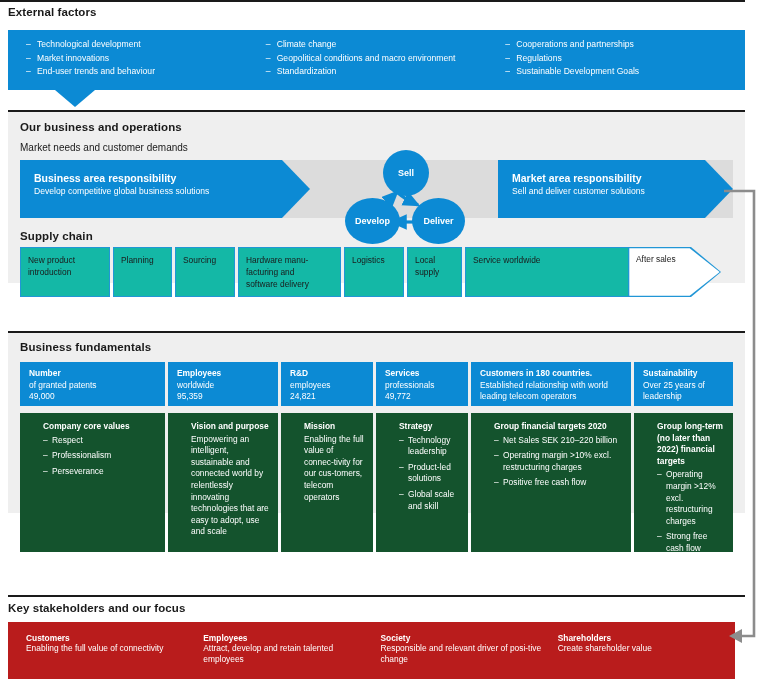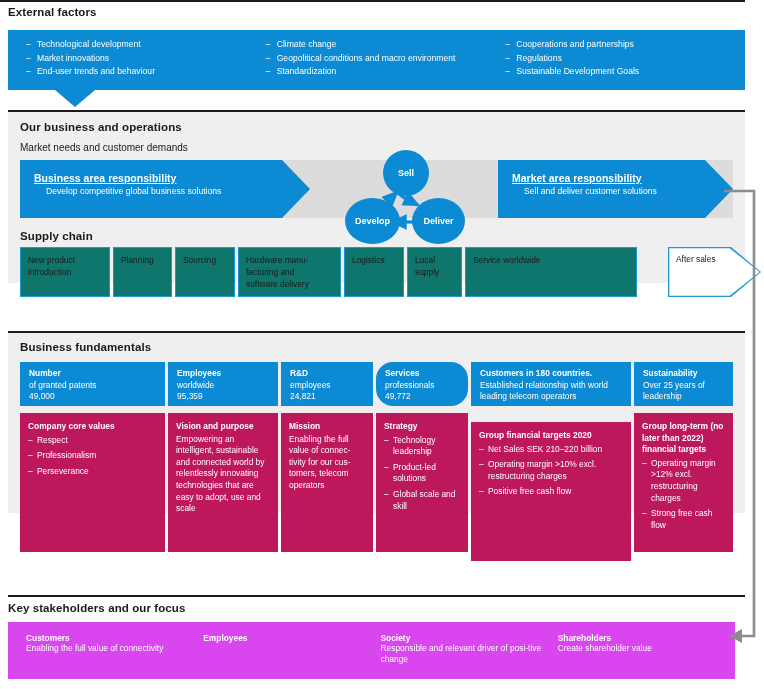--- a/index.html
+++ b/index.html
@@ -52,50 +52,50 @@
     position:absolute; left:12px; top:48px; width:713px; height:58px;
     background:#dcdcdc;
   }
   .big-arrow {
     position:absolute; top:48px; height:58px; background:#0c8ad4;
     color:#fff;
     clip-path: polygon(0 0, calc(100% - 28px) 0, 100% 50%, calc(100% - 28px) 100%, 0 100%);
   }
   #arrow-business { left:12px; width:290px; }
   #arrow-market  { left:490px; width:235px; }
-  .big-arrow .hd { font-size:10.5px; font-weight:bold; margin:12px 0 0 14px;text-decoration:underline; }
-  .big-arrow .sd { font-size:8.6px; margin:2px 0 0 26px; }
+  .big-arrow .hd { font-size:10.5px; font-weight:bold; margin:12px 0 0 14px; }
+  .big-arrow .sd { font-size:8.6px; margin:2px 0 0 14px; }
 
   .cycle-circle {
     position:absolute; border-radius:50%; background:#0c8ad4;
     color:#fff; font-size:9px; font-weight:bold;
     display:flex; align-items:center; justify-content:center;
   }
   #circle-sell    { left:383px; top:150px;  width:46px; height:46px; }
   #circle-develop { left:345px; top:198px;  width:55px; height:46px; }
   #circle-deliver { left:412px; top:198px;  width:53px; height:46px; }
   #cycle-arrows { position:absolute; left:330px; top:140px; width:160px; height:110px; }
 
   
   #supply-title { position:absolute; left:12px; top:118px; }
   .sc-box {
     position:absolute; top:135px; height:50px;
-    background:#0f766e; border:1.3px solid #2196d6;
+    background:#14b8a6; border:1.3px solid #2196d6;
     font-size:8.4px; color:#1a1a1a; line-height:12px;
     padding:6px 20px 0 7px;
   }
   #sc-0 { left:12px;  width:90px; }
   #sc-1 { left:105px; width:59px; }
   #sc-2 { left:167px; width:60px; }
   #sc-3 { left:230px; width:103px; }
   #sc-4 { left:336px; width:60px; }
   #sc-5 { left:399px; width:55px; }
   #sc-6 { left:457px; width:172px; }
   #sc-7 {
-    left:660px; width:93px; border:none; background:none; padding:4px;
+    left:620px; width:93px; border:none; background:none; padding:4px;
   }
   #sc-7 .chev {
     position:absolute; inset:0;
     background:#2196d6;
     clip-path: polygon(0 0, calc(100% - 30px) 0, 100% 50%, calc(100% - 30px) 100%, 0 100%);
   }
   #sc-7 .chev-in {
     position:absolute; left:1.3px; top:1.3px; right:1.3px; bottom:1.3px;
     background:#ffffff;
     clip-path: polygon(0 0, calc(100% - 30px) 0, 100% 50%, calc(100% - 30px) 100%, 0 100%);
@@ -111,49 +111,49 @@
   #bf-title { position:absolute; left:12px; top:8px; }
   .stat-card {
     position:absolute; top:29px; height:44px;
     background:#0c8ad4; color:#fff;
     padding:6px 8px 0 9px; font-size:8.4px; line-height:11.6px;
   }
   .stat-card .hd { font-weight:bold; }
   #st-0 { left:12px;  width:145px; }
   #st-1 { left:160px; width:110px; }
   #st-2 { left:273px; width:92px; }
-  #st-3 { left:368px; width:92px;border-radius:17px; }
+  #st-3 { left:368px; width:92px; }
   #st-4 { left:463px; width:160px; }
   #st-5 { left:626px; width:99px; }
 
   .val-card {
     position:absolute; top:80px; height:139px;
-    background:#be185d; color:#fff;
-    padding:8px 8px 0 8px; font-size:8.4px; line-height:11.6px;
+    background:#14532d; color:#fff;
+    padding:8px 8px 0 23px; font-size:8.4px; line-height:11.6px;
   }
   .val-card .hd { font-weight:bold; margin-bottom:1px; }
   .val-card .plain { }
   .val-card ul { list-style:none; margin-top:2px; }
   .val-card li {
     position:relative; padding-left:9px; margin-bottom:4px;
   }
   .val-card li .dash { position:absolute; left:0; top:0; }
   #vc-0 { left:12px;  width:145px; }
   #vc-1 { left:160px; width:110px; }
   #vc-2 { left:273px; width:92px; }
   #vc-3 { left:368px; width:92px; }
-  #vc-4 { left:463px; width:160px;margin-top:9px; }
+  #vc-4 { left:463px; width:160px; }
   #vc-5 { left:626px; width:99px; }
 
   
   #ks-rule { position:absolute; left:8px; top:595px; width:737px; }
   #ks-title { position:absolute; left:8px; top:602px; }
   #ks-box {
     position:absolute; left:8px; top:622px; width:727px; height:57px;
-    background:#d946ef; color:#fff;
+    background:#b91c1c; color:#fff;
   }
   #ks-box .cols { display:flex; padding:11px 0 0 18px; }
   #ks-box .col { width:182px; padding-right:12px; }
   #ks-box .hd { font-weight:bold; font-size:8.4px; }
   #ks-box .sd { font-size:8.4px; line-height:11.4px; }
 
   
   #connector { position:absolute; left:722px; top:186px; width:42px; height:460px; }
 </style>
 </head>
@@ -316,20 +316,21 @@
   <div id="ks-rule" class="rule"></div>
   <div id="ks-title" class="sec-title">Key stakeholders and our focus</div>
   <div id="ks-box">
     <div class="cols">
       <div class="col">
         <div class="hd">Customers</div>
         <div class="sd">Enabling the full value of connectivity</div>
       </div>
       <div class="col">
         <div class="hd">Employees</div>
+        <div class="sd">Attract, develop and retain talented employees</div>
       </div>
       <div class="col">
         <div class="hd">Society</div>
         <div class="sd">Responsible and relevant driver of posi-tive change</div>
       </div>
       <div class="col">
         <div class="hd">Shareholders</div>
         <div class="sd">Create shareholder value</div>
       </div>
     </div>

